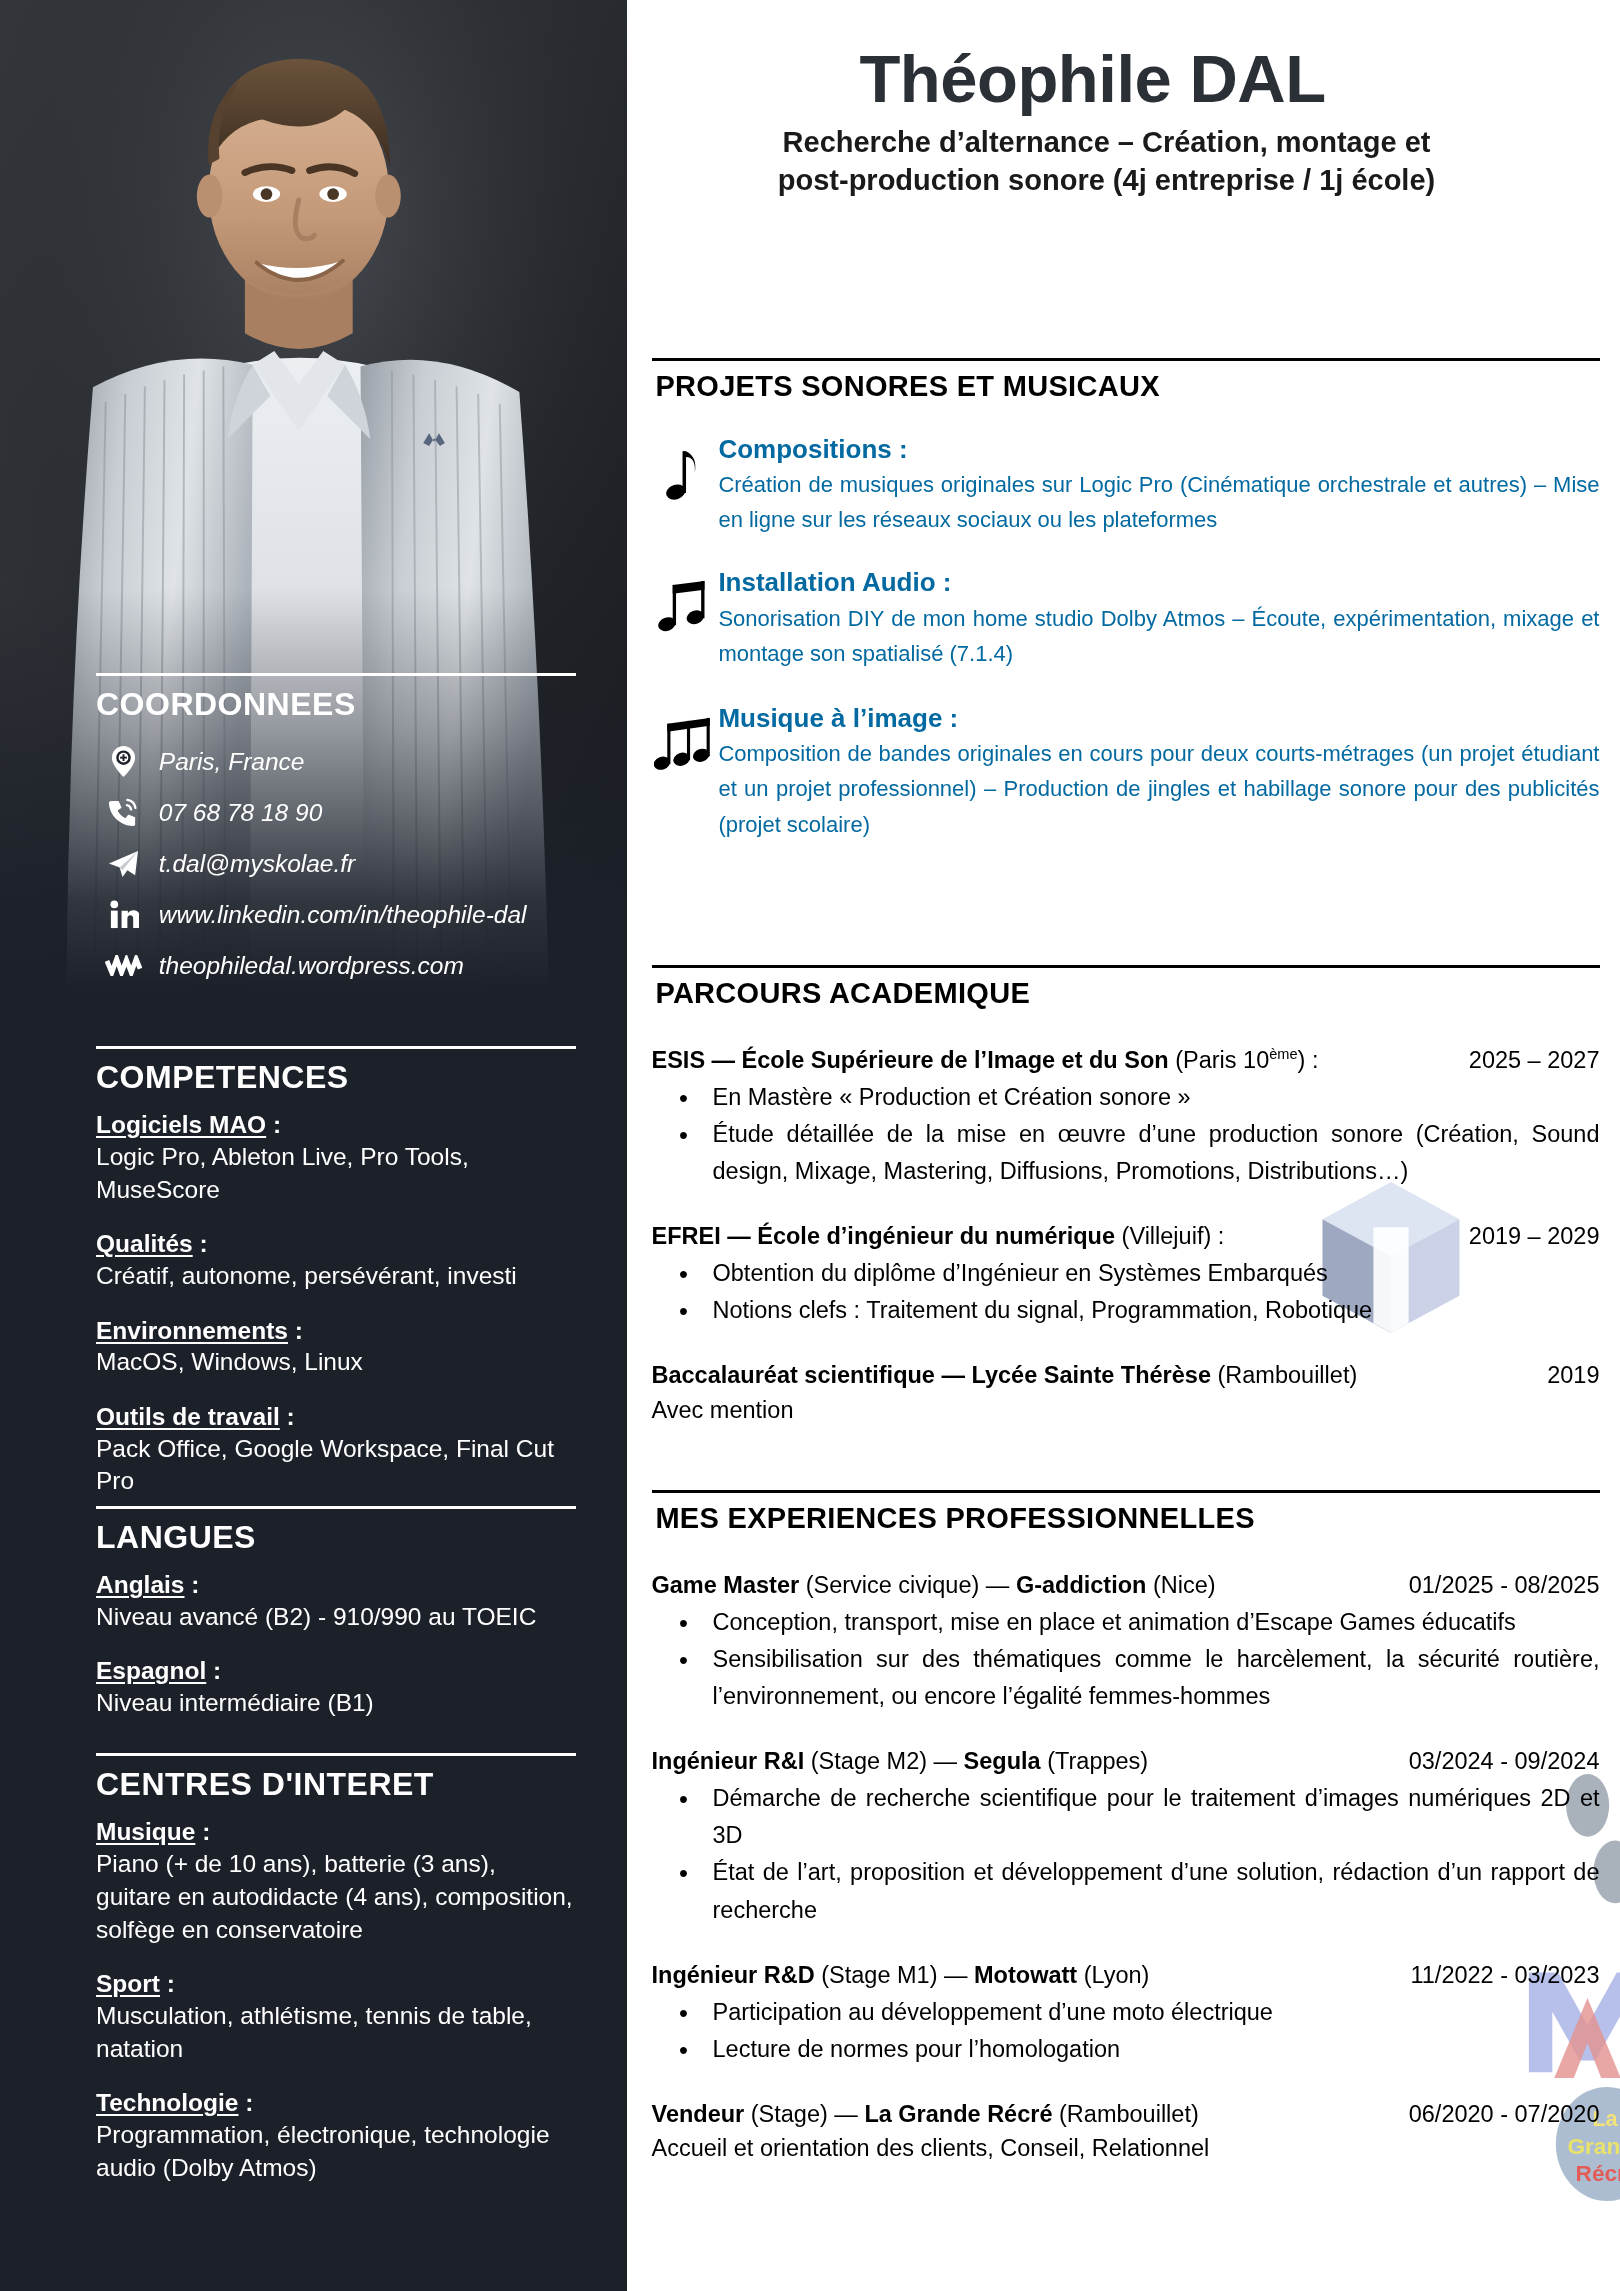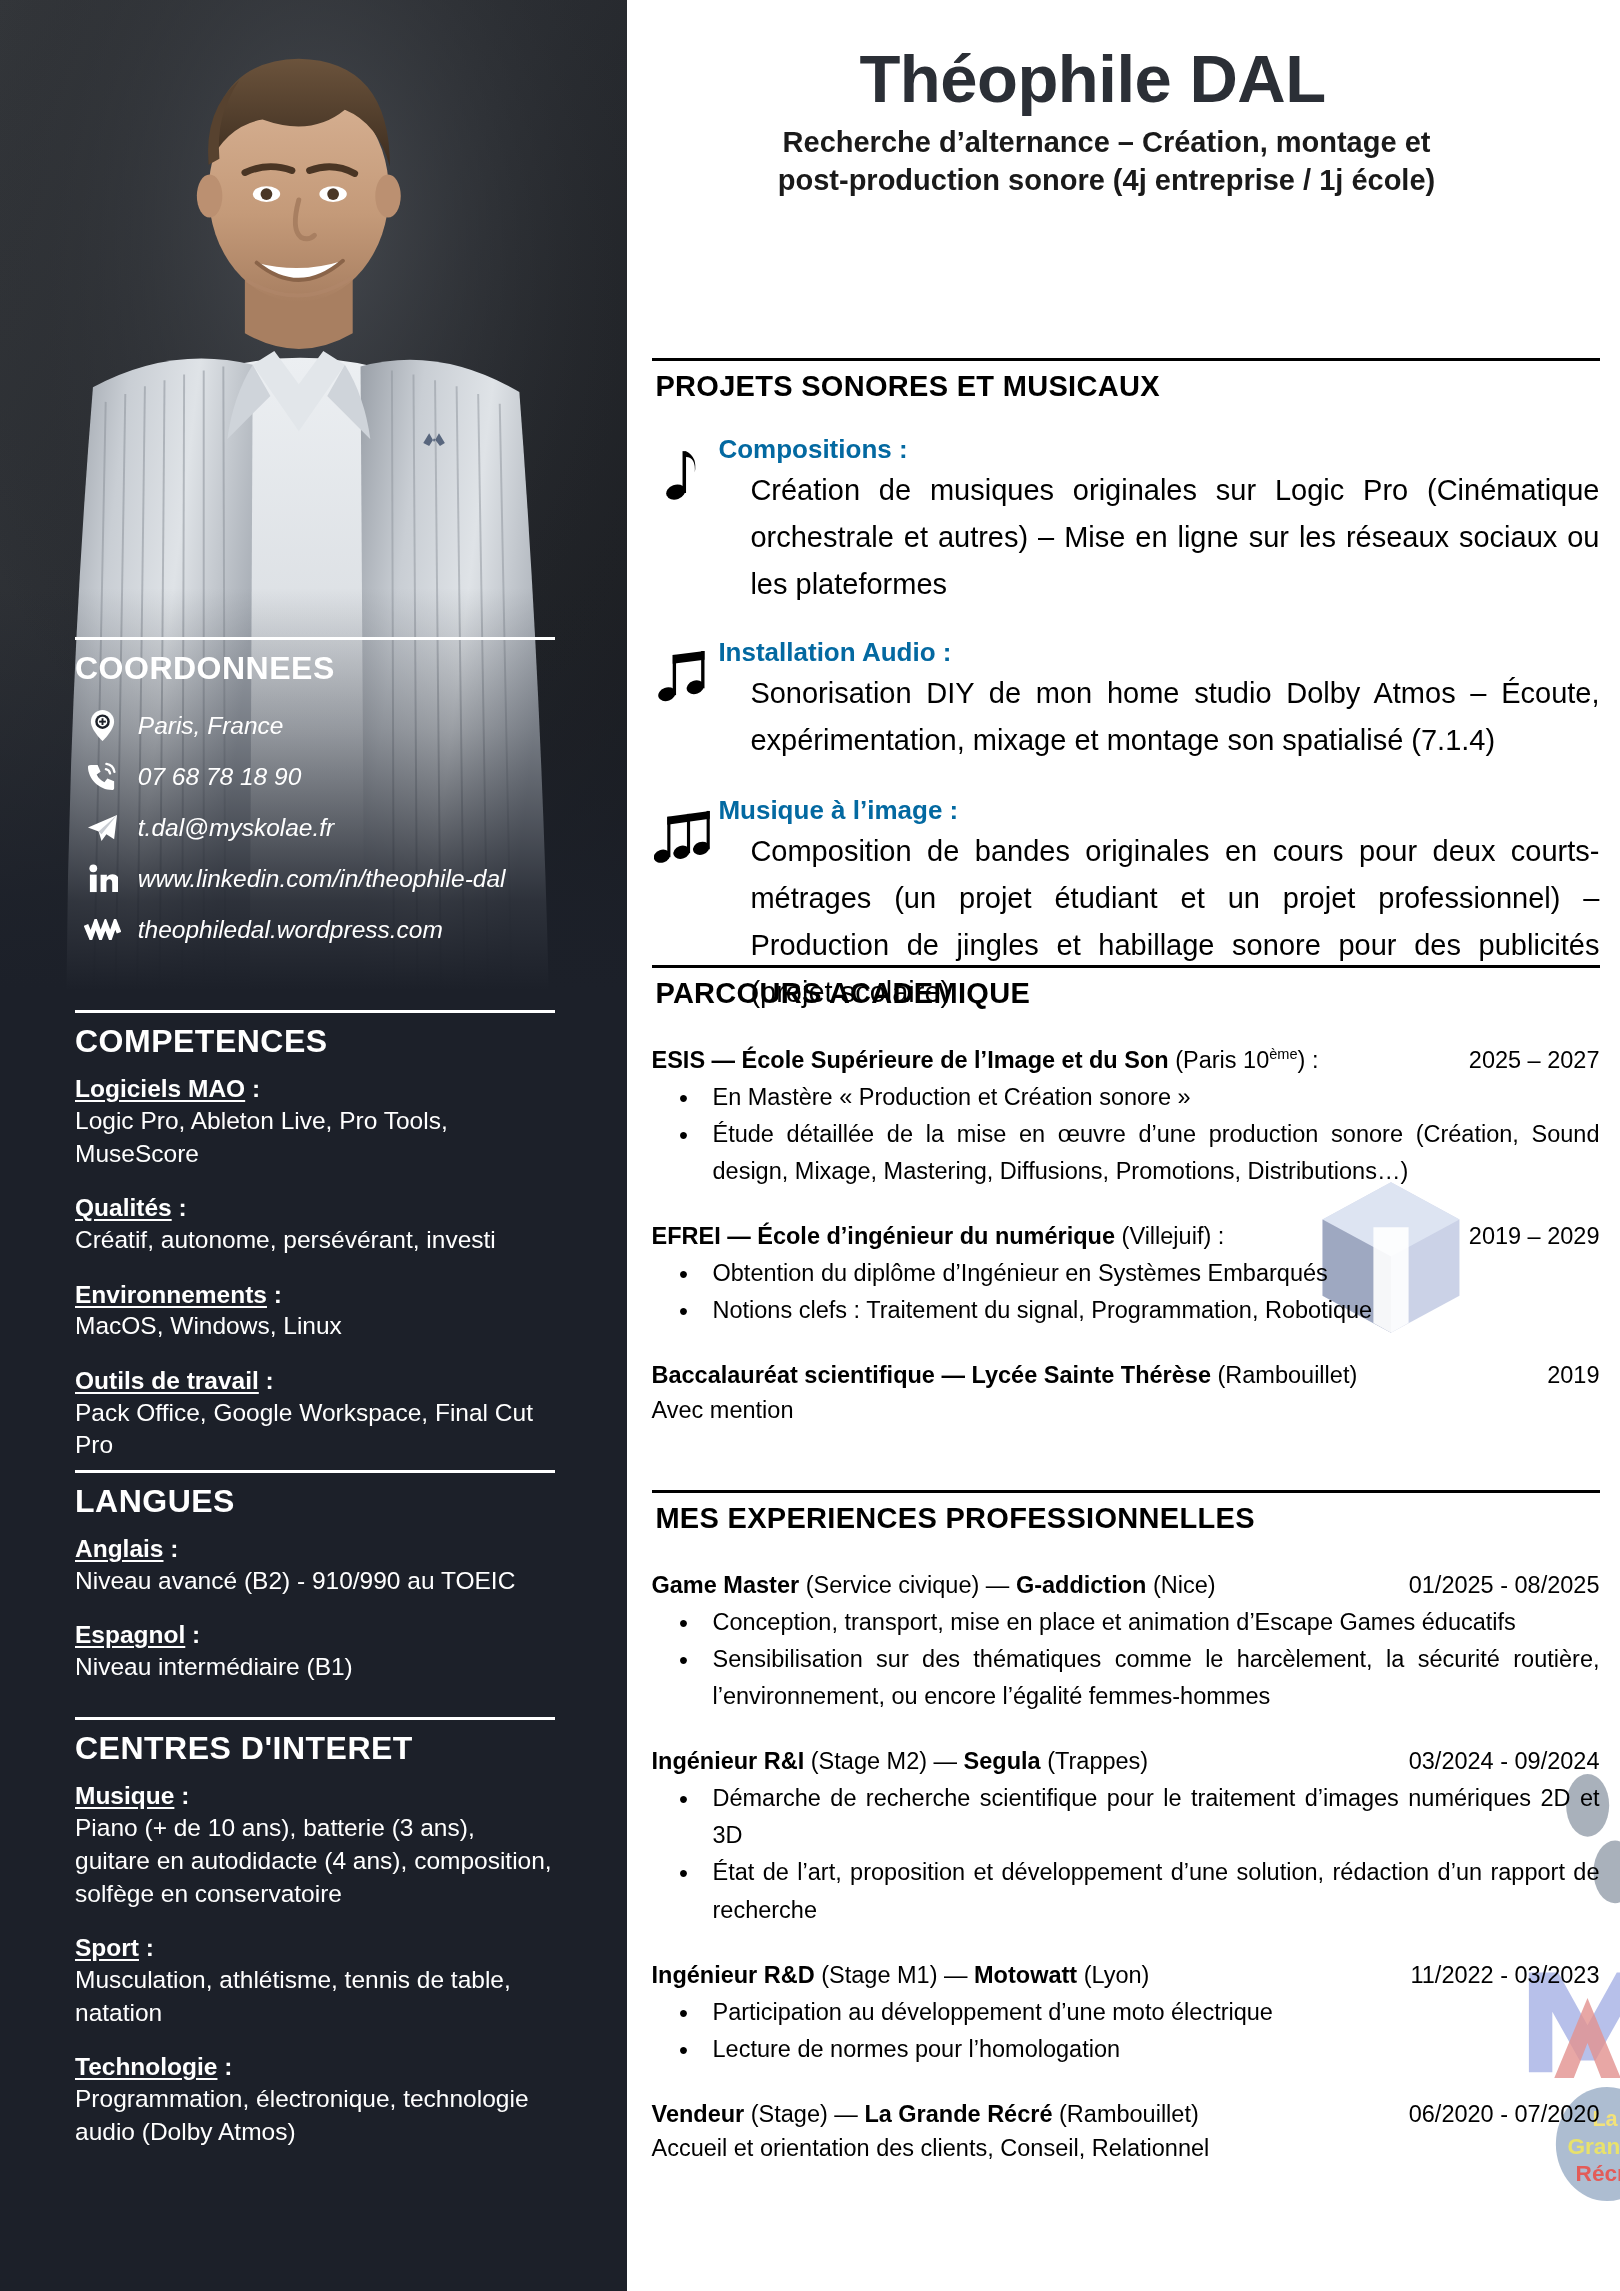--- a/index.html
+++ b/index.html
@@ -35,21 +35,21 @@
   }
   .photo-wrap svg { display: block; width: 627px; height: 990px; }
   .photo-fade {
     position: absolute;
     left: 0; top: 588px;
     width: 627px; height: 402px;
     background: linear-gradient(to bottom, rgba(28,32,41,0) 0%, rgba(28,32,41,0.35) 35%, rgba(28,32,41,0.88) 78%, rgba(28,32,41,1) 100%);
     pointer-events: none;
   }
 
-  .sb-block { position: absolute; left: 75px; width: 480px; }
+  .sb-block { position: absolute; left: 96px; width: 480px; margin-top: 36px; }
 
   .sb-rule {
     height: 2.9px;
     background: #ffffff;
     margin-bottom: 9.8px;
     width: 100%;
   }
   .sb-title {
     font-size: 32px;
     font-weight: bold;
@@ -154,25 +154,24 @@
     color: #000;
   }
   .proj-body { flex: 1; padding-left: 3.9px; }
   .proj-head {
     font-size: 26px;
     font-weight: bold;
     color: #0369a1;
     line-height: 1.35;
   }
   .proj-text {
-    font-size: 29px;
-    color: #000000;
+    font-size: 22px;
+    color: #0369a1;
     line-height: 1.62;
     text-align: justify;
-    margin-left: 32px;
   }
 
   .edu-head {
     font-size: 23.5px;
     color: #000;
     line-height: 1.45;
     display: flex;
     align-items: baseline;
   }
   .edu-head .lead { flex: 0 0 auto; }

